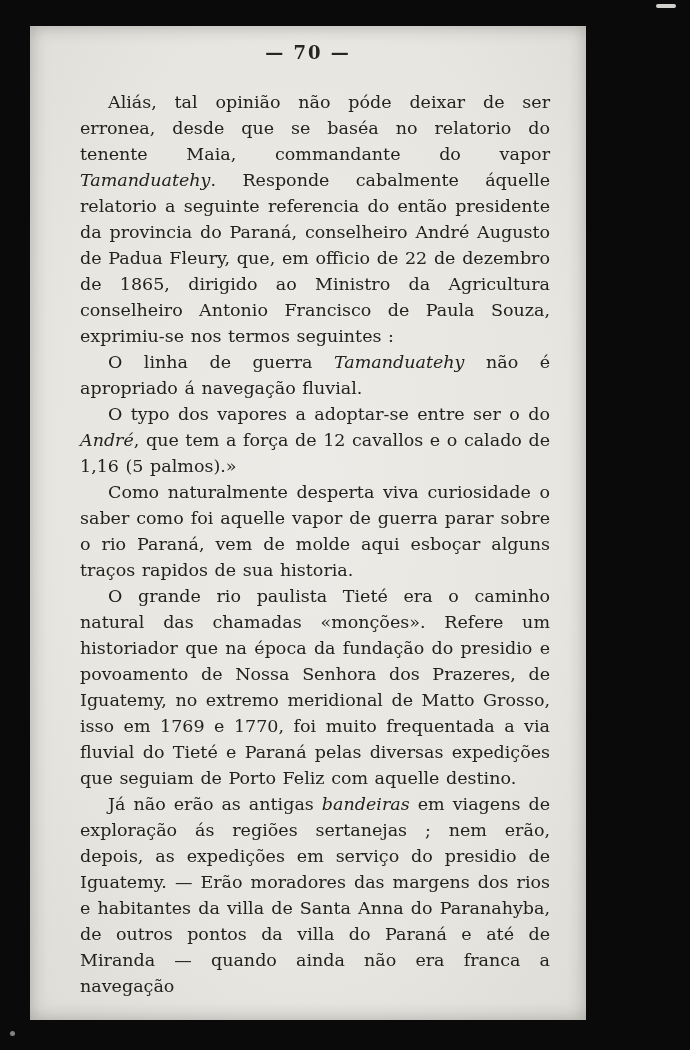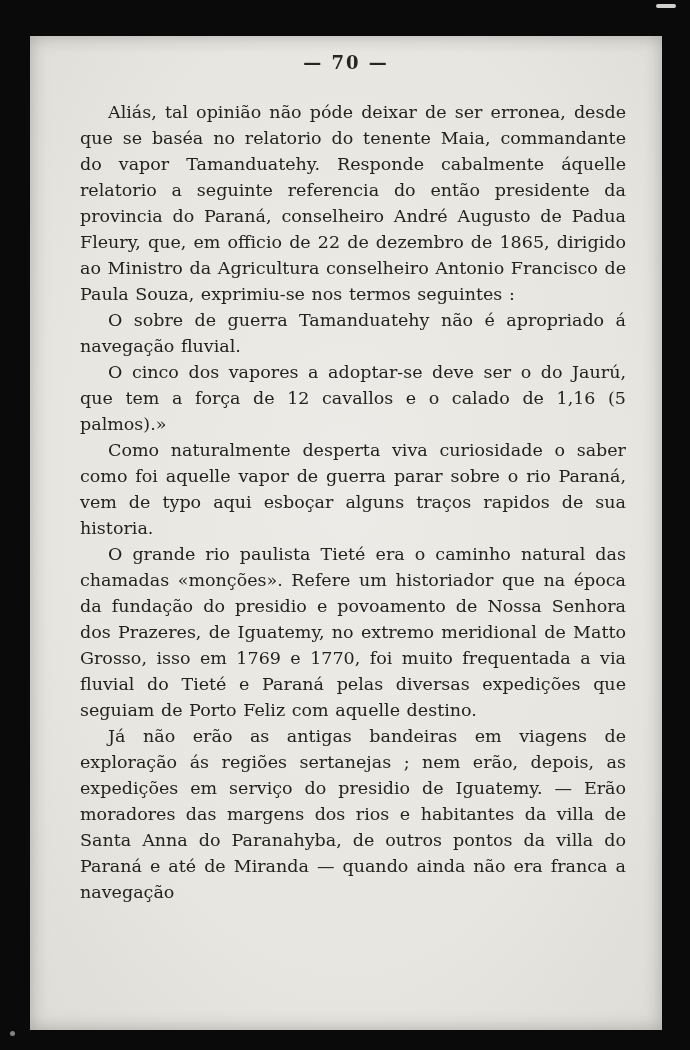--- a/index.html
+++ b/index.html
@@ -12,26 +12,25 @@
     width: 690px;
     height: 1050px;
     background: #0a0a0a;
     overflow: hidden;
     font-family: "DejaVu Serif", "Liberation Serif", serif;
   }
   .page {
     position: absolute;
     left: 30px;
     top: 26px;
-    width: 632px;
+    width: 556px;
     height: 994px;
     background: radial-gradient(ellipse at 50% 45%, #edebe7 0%, #e8e6e1 60%, #dedcd6 100%);
     box-shadow: inset 0 0 18px rgba(0,0,0,0.25);
     color: #1e1d1b;
-    margin-top: 10px;
   }
   .page-number {
     text-align: center;
     margin: 16px 0 26px 0;
     font-size: 18px;
     font-weight: bold;
     letter-spacing: 2px;
     color: #26251f;
   }
   .content {
@@ -42,38 +41,39 @@
     color: #232220;
   }
   .content p {
     margin: 0;
     word-spacing: 1px;
   }
   .content p.indent {
     text-indent: 28px;
   }
   .italic {
+    font-style: italic;
   }
   .speck {
     position: absolute;
     background: #e8e6e1;
   }
   .speck-1 { right: 14px; top: 4px; width: 20px; height: 4px; border-radius: 2px; opacity: .9; }
   .speck-2 { left: 10px; bottom: 14px; width: 5px; height: 5px; border-radius: 50%; opacity: .55; }
 </style>
 </head>
 <body>
 
 <div class="scan">
   <div class="speck speck-1"></div>
   <div class="speck speck-2"></div>
   <div class="page">
     <div class="page-number">— 70 —</div>
     <div class="content" id="paragraphs">
         <p class="indent"><span>Aliás, tal opinião não póde deixar de ser erronea, desde que se baséa no relatorio do tenente Maia, commandante do vapor </span><span class="italic">Tamanduatehy</span><span>. Responde cabalmente áquelle relatorio a seguinte referencia do então presidente da provincia do Paraná, conselheiro André Augusto de Padua Fleury, que, em officio de 22 de dezembro de 1865, dirigido ao Ministro da Agricultura conselheiro Antonio Francisco de Paula Souza, exprimiu-se nos termos seguintes :</span></p>
-        <p class="indent"><span>O sobre de guerra </span><span class="italic">Tamanduatehy</span><span> não é apropriado á navegação fluvial.</span></p>
-        <p class="indent"><span>O cinco dos vapores a adoptar-se deve ser o do </span><span class="italic">Jaurú</span><span>, que tem a força de 12 cavallos e o calado de 1,16 (5 palmos).»</span></p>
-        <p class="indent"><span>Como naturalmente desperta viva curiosidade o saber como foi aquelle vapor de guerra parar sobre o rio Paraná, vem de typo aqui esboçar alguns traços rapidos de sua historia.</span></p>
+        <p class="indent"><span>O linha de guerra </span><span class="italic">Tamanduatehy</span><span> não é apropriado á navegação fluvial.</span></p>
+        <p class="indent"><span>O typo dos vapores a adoptar-se entre ser o do </span><span class="italic">André</span><span>, que tem a força de 12 cavallos e o calado de 1,16 (5 palmos).»</span></p>
+        <p class="indent"><span>Como naturalmente desperta viva curiosidade o saber como foi aquelle vapor de guerra parar sobre o rio Paraná, vem de molde aqui esboçar alguns traços rapidos de sua historia.</span></p>
         <p class="indent"><span>O grande rio paulista Tieté era o caminho natural das chamadas «monções». Refere um historiador que na época da fundação do presidio e povoamento de Nossa Senhora dos Prazeres, de Iguatemy, no extremo meridional de Matto Grosso, isso em 1769 e 1770, foi muito frequentada a via fluvial do Tieté e Paraná pelas diversas expedições que seguiam de Porto Feliz com aquelle destino.</span></p>
         <p class="indent"><span>Já não erão as antigas </span><span class="italic">bandeiras</span><span> em viagens de exploração ás regiões sertanejas ; nem erão, depois, as expedições em serviço do presidio de Iguatemy. — Erão moradores das margens dos rios e habitantes da villa de Santa Anna do Paranahyba, de outros pontos da villa do Paraná e até de Miranda — quando ainda não era franca a navegação</span></p>
       </div>
   </div>
 </div>
 
 </body></html>

